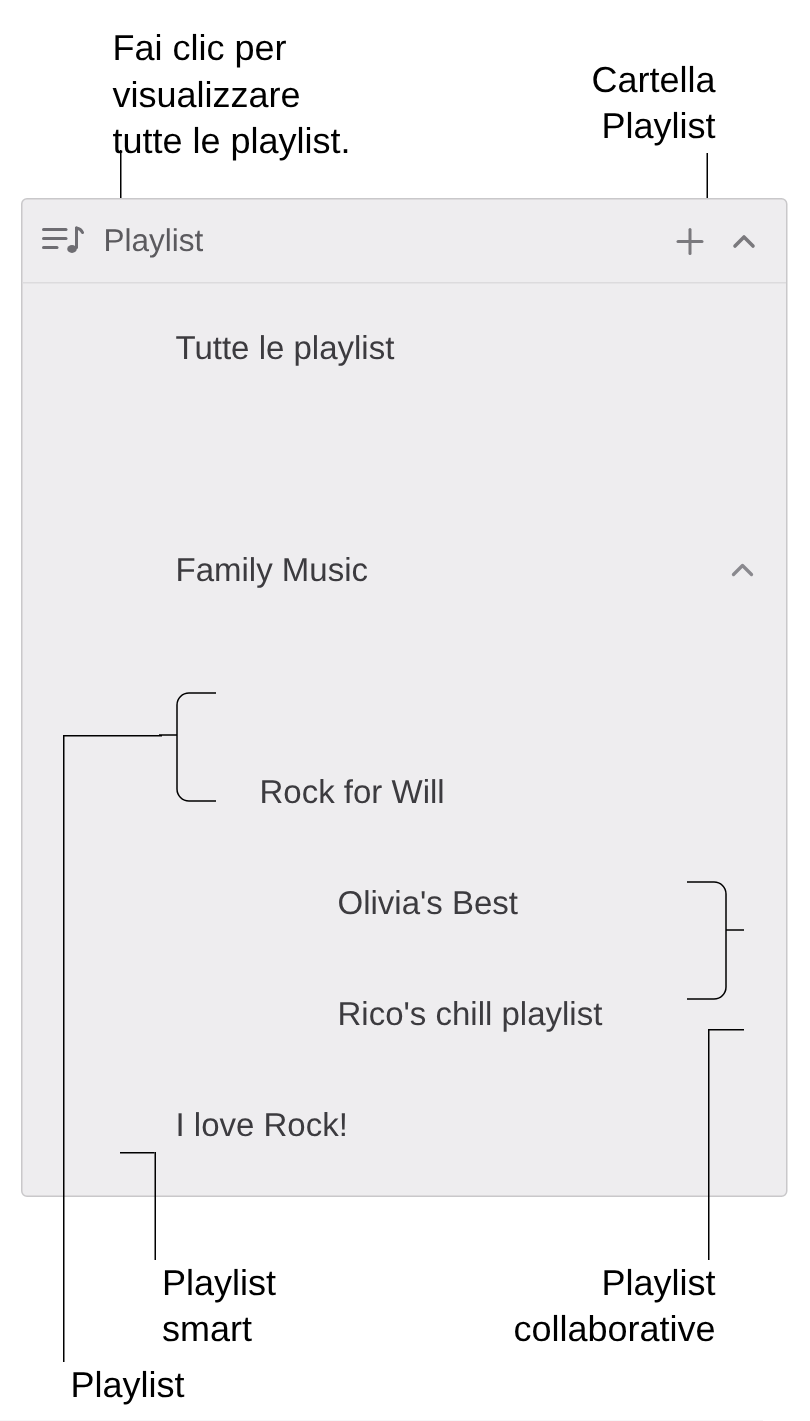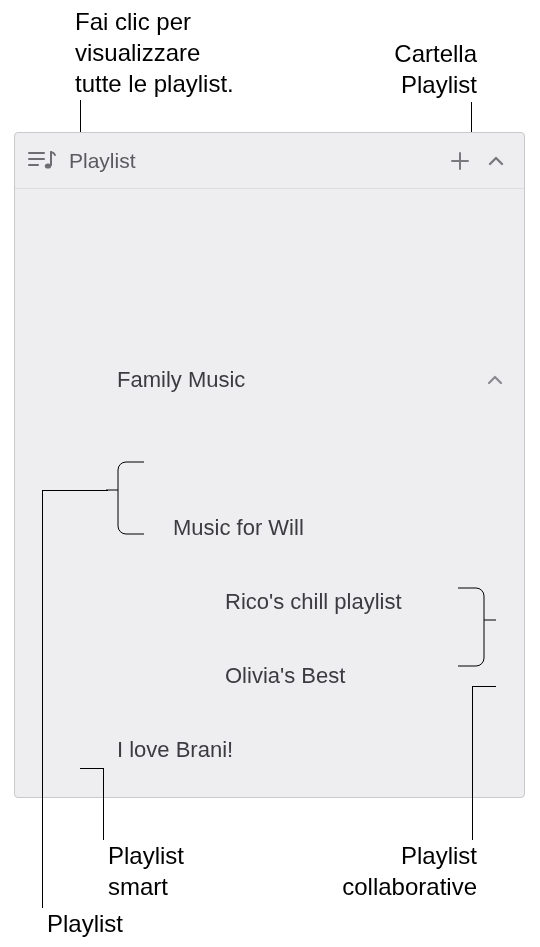--- a/index.html
+++ b/index.html
@@ -99,21 +99,21 @@
     .item .right-chevron {
       margin-left: auto;
       margin-right: 6px;
       color: #8a898e;
     }
     svg { display: block; }
   </style>
 </head>
 <body>
 
-<div class="callout" style="left:75px; top:6px; text-align:left;">
+<div class="callout" style="left:75px; top:17px; text-align:left;">
   <span style="white-space:pre-line;">Fai clic per
 visualizzare
 tutte le playlist.</span>
 </div>
 <div class="callout" style="right:63px; top:38px; text-align:right;">
   <span style="white-space:pre-line;">Cartella
 Playlist</span>
 </div>
 
 <div class="callout-line" style="left:80px; top:100px; width:1px; height:140px;"></div>
@@ -158,20 +158,21 @@
             <rect x="11" y="1" width="6" height="6" rx="1.2"></rect>
             <rect x="21" y="1" width="6" height="6" rx="1.2"></rect>
           <rect x="1" y="11" width="6" height="6" rx="1.2"></rect>
             <rect x="11" y="11" width="6" height="6" rx="1.2"></rect>
             <rect x="21" y="11" width="6" height="6" rx="1.2"></rect>
           <rect x="1" y="21" width="6" height="6" rx="1.2"></rect>
             <rect x="11" y="21" width="6" height="6" rx="1.2"></rect>
             <rect x="21" y="21" width="6" height="6" rx="1.2"></rect>
         </svg>
       </span>
+      <span class="label">Tutte le playlist</span>
     </div>
 
     <div class="item">
       <span class="icon-slot">
         <svg width="30" height="30" viewBox="0 0 30 30" stroke="currentColor" stroke-width="2" fill="none">
           <rect x="2" y="2" width="26" height="26" rx="5"></rect>
           <path d="M15 8 l2.1 4.3 4.7 0.7 -3.4 3.3 0.8 4.7 -4.2 -2.2 -4.2 2.2 0.8 -4.7 -3.4 -3.3 4.7 -0.7 Z" fill="currentColor" stroke="none"></path>
         </svg>
       </span>
     </div>
@@ -208,55 +209,55 @@
       <span class="icon-slot">
         <svg width="28" height="22" viewBox="0 0 28 22" stroke="currentColor" stroke-width="2" fill="none" stroke-linecap="round">
           <line x1="1" y1="3" x2="16" y2="3"></line>
             <line x1="1" y1="9" x2="16" y2="9"></line>
             <line x1="1" y1="15" x2="10" y2="15"></line>
           <path d="M23 2 v13"></path>
             <ellipse cx="20" cy="16" rx="3.2" ry="2.6" fill="currentColor" stroke="none"></ellipse>
             <path d="M23 2 q3 0.5 4 3"></path>
         </svg>
       </span>
-      <span class="label">Music for Will</span>
+      <span class="label">Rock for Will</span>
     </div>
 
     <div class="item nested2">
       <span class="icon-slot">
         <svg width="32" height="22" viewBox="0 0 32 22" stroke="currentColor" stroke-width="2" fill="none" stroke-linecap="round">
           <circle cx="10" cy="6" r="4"></circle>
             <circle cx="22" cy="6" r="4"></circle>
           <path d="M2 20 a8 8 0 0 1 16 0"></path>
             <path d="M14 20 a8 8 0 0 1 16 0"></path>
         </svg>
       </span>
-      <span class="label">Rico's chill playlist</span>
+      <span class="label">Olivia's Best</span>
     </div>
 
     <div class="item nested2">
       <span class="icon-slot">
         <svg width="32" height="22" viewBox="0 0 32 22" stroke="currentColor" stroke-width="2" fill="none" stroke-linecap="round">
           <circle cx="10" cy="6" r="4"></circle>
             <circle cx="22" cy="6" r="4"></circle>
           <path d="M2 20 a8 8 0 0 1 16 0"></path>
             <path d="M14 20 a8 8 0 0 1 16 0"></path>
         </svg>
       </span>
-      <span class="label">Olivia's Best</span>
+      <span class="label">Rico's chill playlist</span>
     </div>
 
     <div class="item">
       <span class="icon-slot">
         <svg width="28" height="28" viewBox="0 0 28 28" stroke="currentColor" stroke-width="2" fill="none">
           <circle cx="14" cy="14" r="4"></circle>
           <path d="M14 2 v3 M14 23 v3 M2 14 h3 M23 14 h3 M5.5 5.5 l2.1 2.1 M20.4 20.4 l2.1 2.1 M22.5 5.5 l-2.1 2.1 M7.6 20.4 l-2.1 2.1" stroke-linecap="round"></path>
         </svg>
       </span>
-      <span class="label">I love Brani!</span>
+      <span class="label">I love Rock!</span>
     </div>
 
   </div>
 </div>
 
 <svg style="position:absolute; left:106px; top:450px;" width="40" height="104">
   <path d="M38 12 H20 a8 8 0 0 0 -8 8 v20 H0 M12 40 v36 a8 8 0 0 0 8 8 h18" stroke="#000" stroke-width="1" fill="none"></path>
 </svg>
 
 <svg style="position:absolute; left:456px; top:574px;" width="40" height="112">

